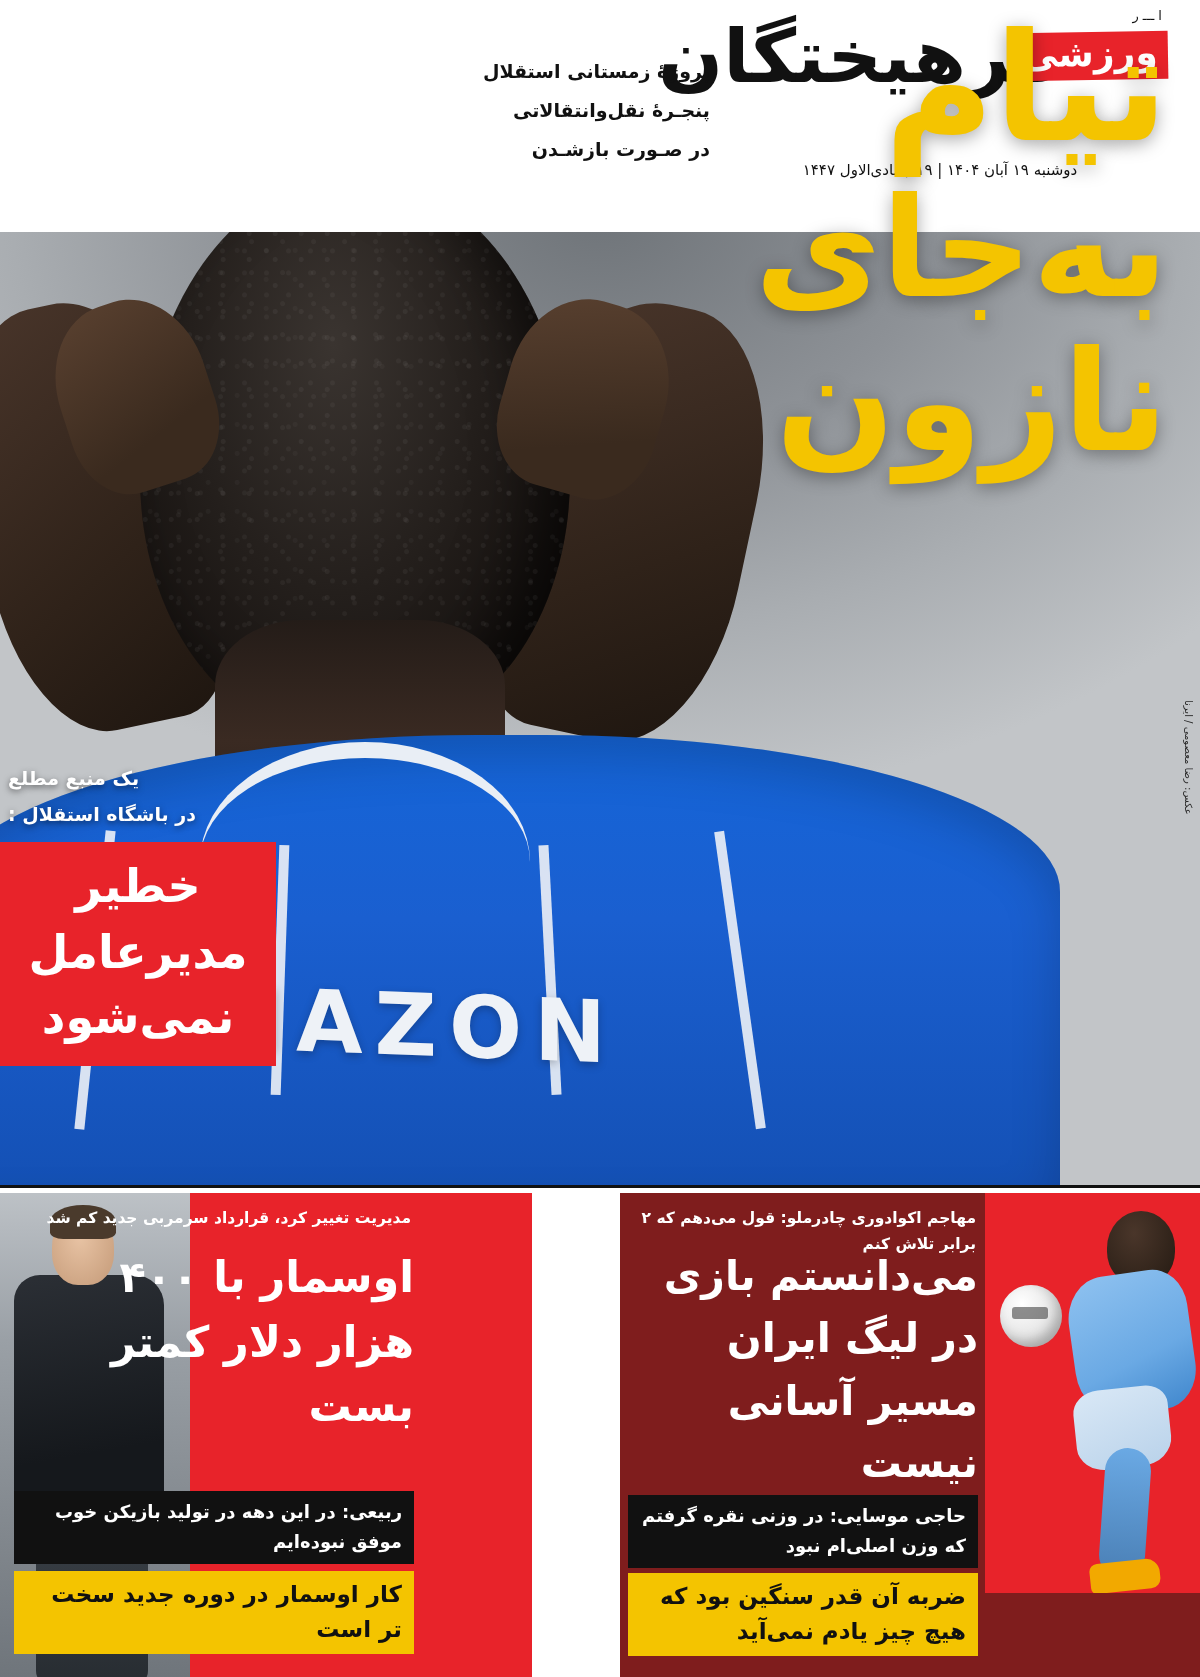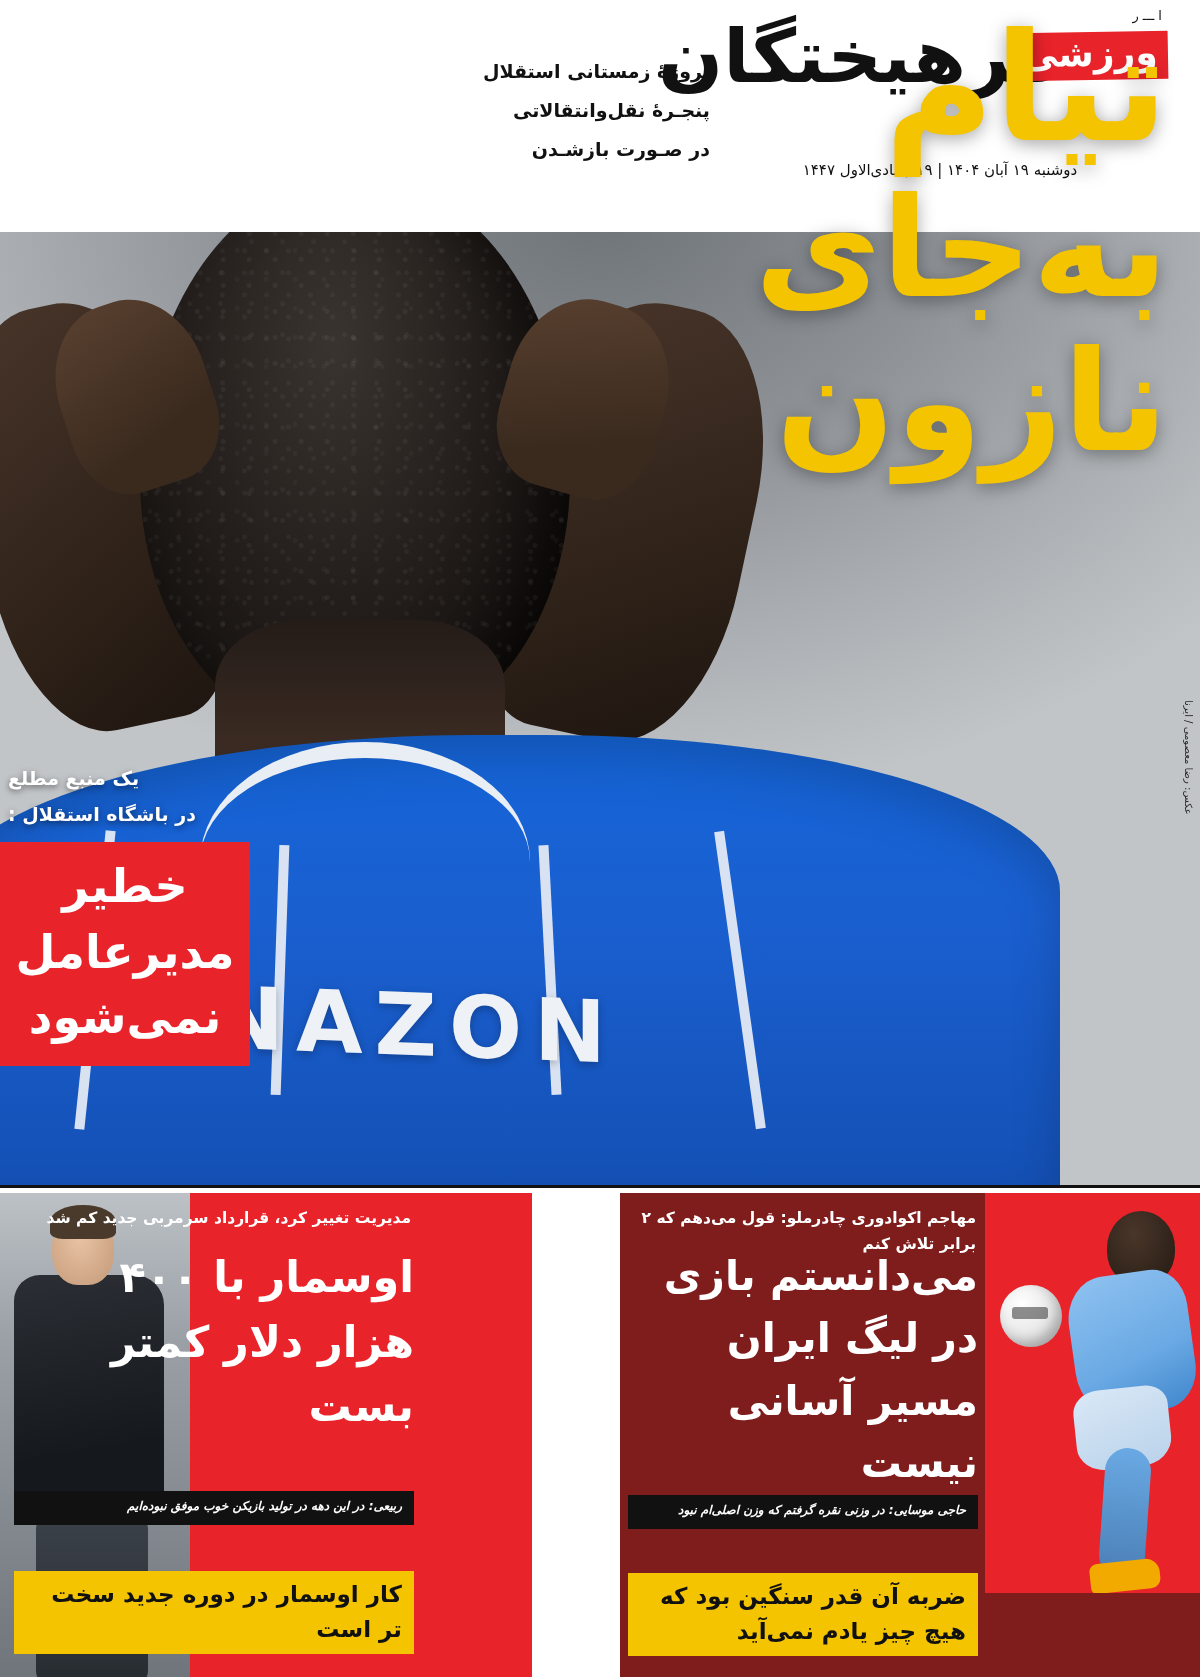--- a/index.html
+++ b/index.html
@@ -214,21 +214,21 @@
     text-shadow: 0 4px 18px rgba(0,0,0,.35);
     white-space: nowrap;
   }
   .headline .hl.l1 { font-size: 150px; margin-top: -18px; }
   .headline .hl.l2 { font-size: 138px; margin-top: -44px; }
   .headline .hl.l3 { font-size: 140px; margin-top: -44px; }
 
   
   .redbox {
     position: absolute; top: 760px; left: 0px;
-    width: 250px;
+    width: 276px;
     z-index: 7;
     direction: rtl;
     text-align: right;
   }
   .redbox .rb-kicker {
     color: #ffffff;
     font-size: 19px;
     font-weight: bold;
     line-height: 1.9;
     text-align: left;
@@ -335,27 +335,26 @@
     color: #ffffff;
     font-size: 41px;
     font-weight: bold;
     line-height: 1.52;
     text-align: right;
     direction: rtl;
   }
   .black-strip {
     background: #111111;
     color: #ffffff;
-    font-size: 12px;
+    font-size: 18px;
     font-weight: bold;
     line-height: 1.65;
     padding: 6px 12px 8px 12px;
     direction: rtl;
     text-align: right;
-    font-style: italic;
   }
   .yellow-strip {
     background: #f4c400;
     color: #111111;
     font-size: 23px;
     font-weight: bold;
     line-height: 1.5;
     padding: 6px 12px 8px 12px;
     direction: rtl;
     text-align: right;

